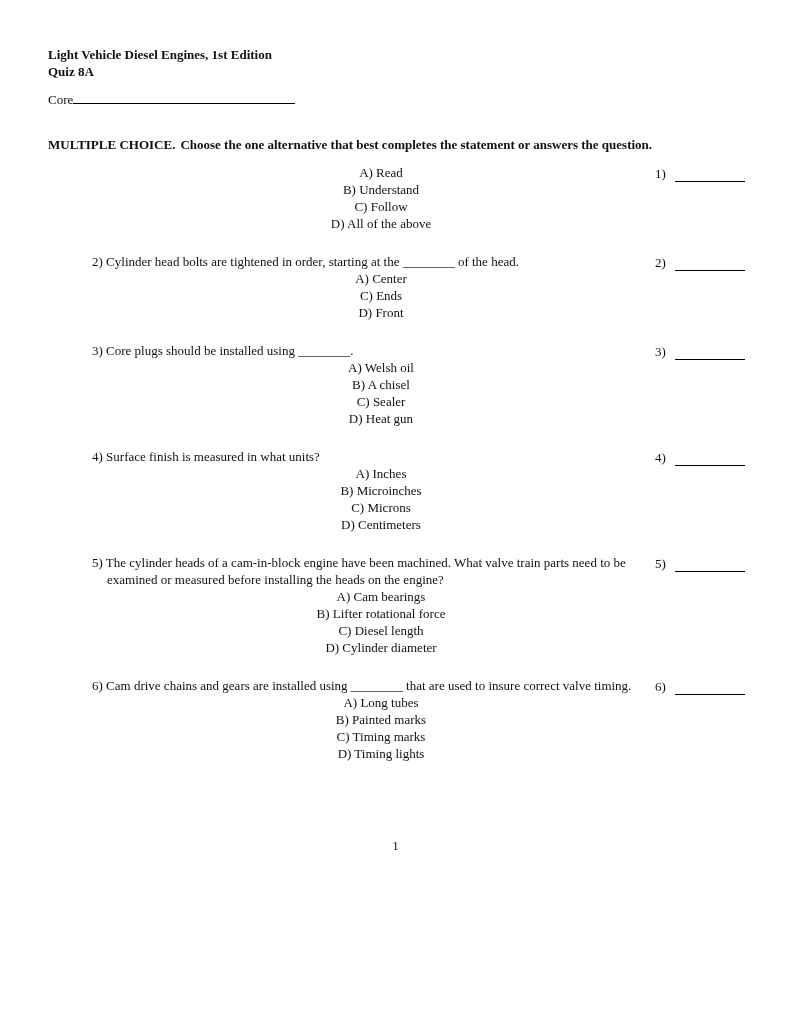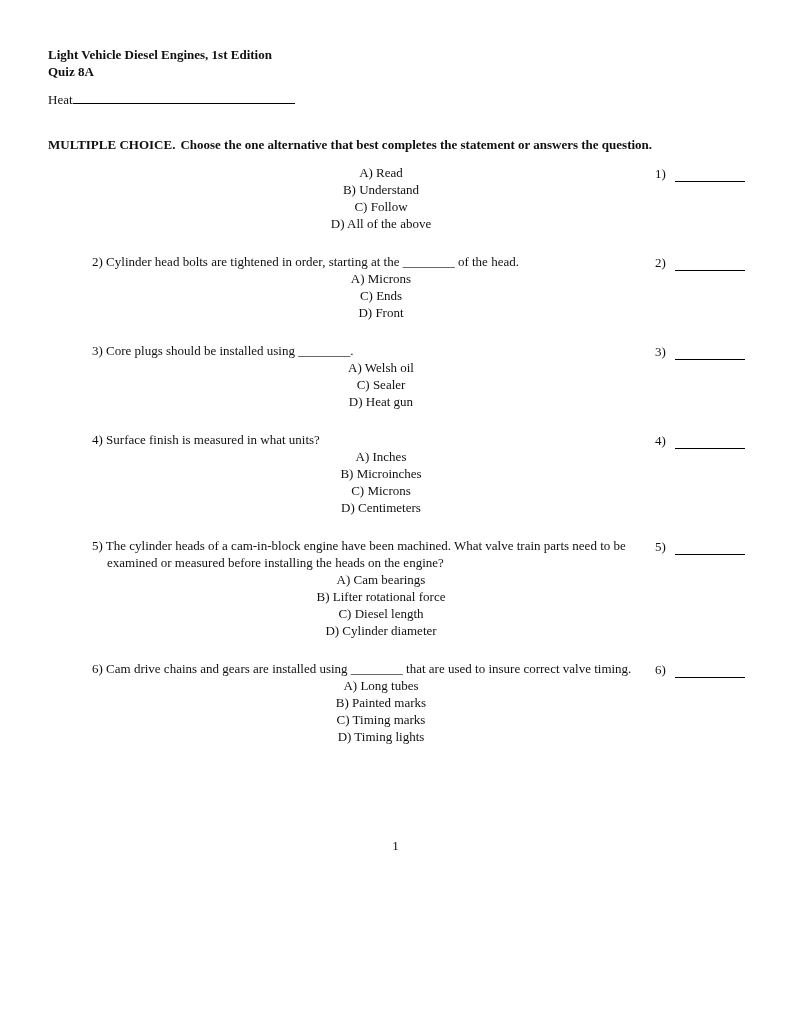--- a/index.html
+++ b/index.html
@@ -69,21 +69,21 @@
 <body>
 
 <div class="page">
 
   <div class="header">
     <div class="doc-title">Light Vehicle Diesel Engines, 1st Edition</div>
     <div class="quiz-number">Quiz 8A</div>
   </div>
 
   <div class="name-line">
-    <span>Heat</span><span class="name-blank"></span>
+    <span>Core</span><span class="name-blank"></span>
   </div>
 
   <div class="section-heading">
     <span>MULTIPLE CHOICE.</span><span class="instr-text">Choose the one alternative that best completes the statement or answers the question.</span>
   </div>
 
   <div id="questions">
       <div class="question">
         <div class="q-main">
           <div class="options">
@@ -95,35 +95,36 @@
         </div>
         <div class="q-answer">
           <span class="a-num">1)</span>
           <span class="answer-blank"></span>
         </div>
       </div>
       <div class="question">
         <div class="q-main">
           <div class="q-text"><span class="q-num">2)</span> <span class="q-body">Cylinder head bolts are tightened in order, starting at the ________ of the head.</span></div>
           <div class="options">
-            <div class="option">A) Microns</div>
+            <div class="option">A) Center</div>
             <div class="option">C) Ends</div>
             <div class="option">D) Front</div>
           </div>
         </div>
         <div class="q-answer">
           <span class="a-num">2)</span>
           <span class="answer-blank"></span>
         </div>
       </div>
       <div class="question">
         <div class="q-main">
           <div class="q-text"><span class="q-num">3)</span> <span class="q-body">Core plugs should be installed using ________.</span></div>
           <div class="options">
             <div class="option">A) Welsh oil</div>
+            <div class="option">B) A chisel</div>
             <div class="option">C) Sealer</div>
             <div class="option">D) Heat gun</div>
           </div>
         </div>
         <div class="q-answer">
           <span class="a-num">3)</span>
           <span class="answer-blank"></span>
         </div>
       </div>
       <div class="question">

